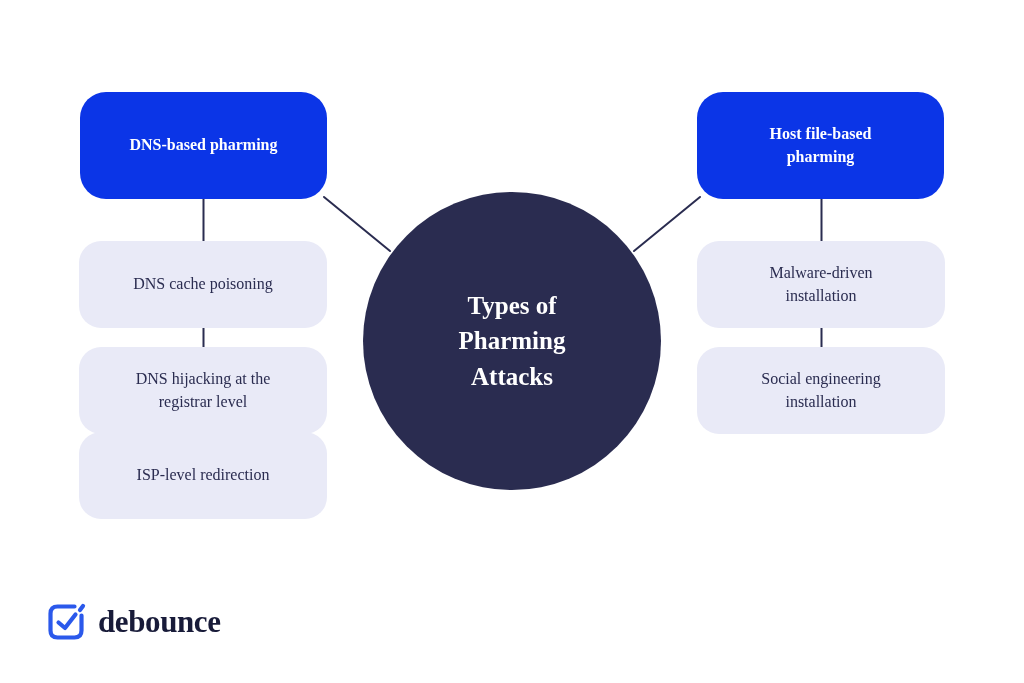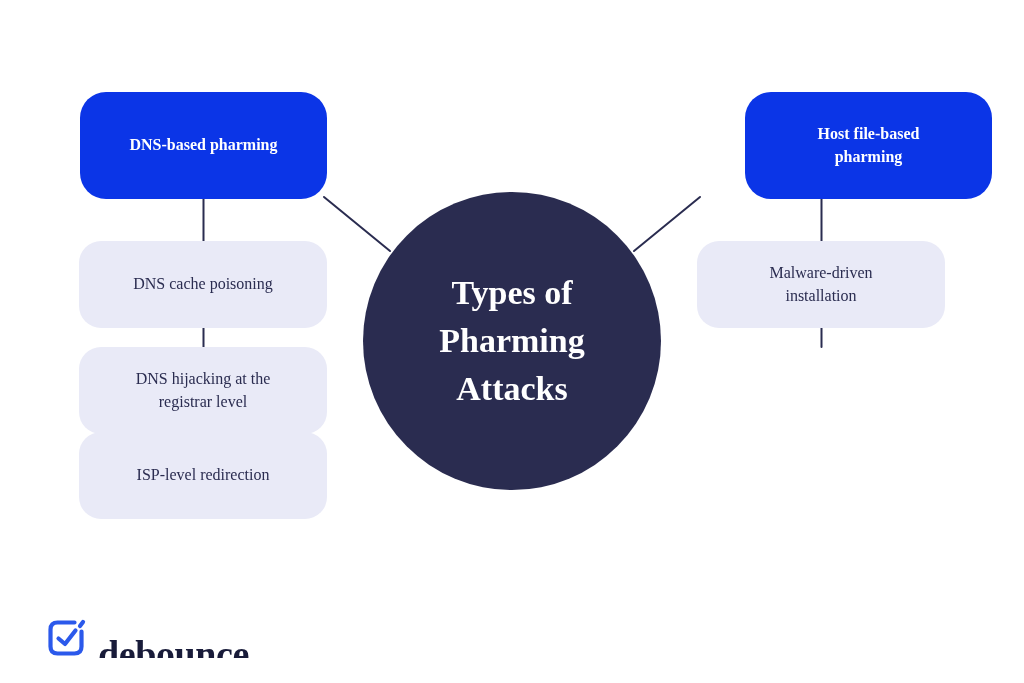--- a/index.html
+++ b/index.html
@@ -30,21 +30,21 @@
     border-radius: 26px;
     color: #ffffff;
     font-weight: 700;
     font-size: 16px;
     line-height: 1.4;
     width: 247px;
     height: 107px;
     top: 92px;
   }
   .blue-left  { left: 80px; }
-  .blue-right { left: 697px; margin-left: 48px; }
+  .blue-right { left: 697px; }
   .sub-box {
     background: #E9EAF7;
     border-radius: 22px;
     color: #2A2C50;
     font-weight: 400;
     font-size: 16px;
     line-height: 1.4;
     width: 248px;
     height: 87px;
   }
@@ -60,39 +60,38 @@
     border-radius: 50%;
     background: #2A2C50;
     display: flex;
     align-items: center;
     justify-content: center;
     text-align: center;
   }
   .center-circle span {
     color: #ffffff;
     font-weight: 700;
-    font-size: 34px;
+    font-size: 25px;
     line-height: 1.42;
     white-space: pre-line;
   }
   .logo {
     position: absolute;
     left: 44px; top: 600px;
     display: flex;
     align-items: center;
     gap: 10px;
   }
   .logo-icon { width: 44px; height: 44px; display: block; }
   .logo-text {
     color: #181B39;
     font-weight: 700;
-    font-size: 38px;
+    font-size: 31px;
     letter-spacing: -0.4px;
     line-height: 44px;
-    margin-top: 32px;
   }
 </style>
 </head>
 <body>
 
 <div class="canvas">
 
   <svg class="connectors" viewBox="0 0 1024 683" xmlns="http://www.w3.org/2000/svg">
     <g stroke="#2A2C50" stroke-width="2" stroke-linecap="round">
       <line x1="203.5" y1="199" x2="203.5" y2="241"></line>
@@ -128,20 +127,24 @@
     <span>DNS cache poisoning</span>
   </div>
   <div class="node sub-box sub-l row3">
     <span>ISP-level redirection</span>
   </div>
 
   <div class="node sub-box sub-r row1">
     <span>Malware-driven
 installation</span>
   </div>
+  <div class="node sub-box sub-r row2">
+    <span>Social engineering
+installation</span>
+  </div>
 
   <div class="logo">
     <svg class="logo-icon" viewBox="0 0 44 44" xmlns="http://www.w3.org/2000/svg" fill="none" stroke="#2B59EB" stroke-width="4.2" stroke-linecap="round" stroke-linejoin="round">
       <path d="M30.5 6.5 H 13.5 C 9 6.5 6.5 9 6.5 13.5 v 17 c 0 4.5 2.5 7 7 7 h 17 c 4.5 0 7 -2.5 7 -7 V 15.5"></path>
       <path d="M14.5 22.5 l 6.5 5.5 L 31.5 14.5"></path>
       <path d="M36 10 l 3 -4"></path>
     </svg>
     <span class="logo-text">debounce</span>
   </div>
 

